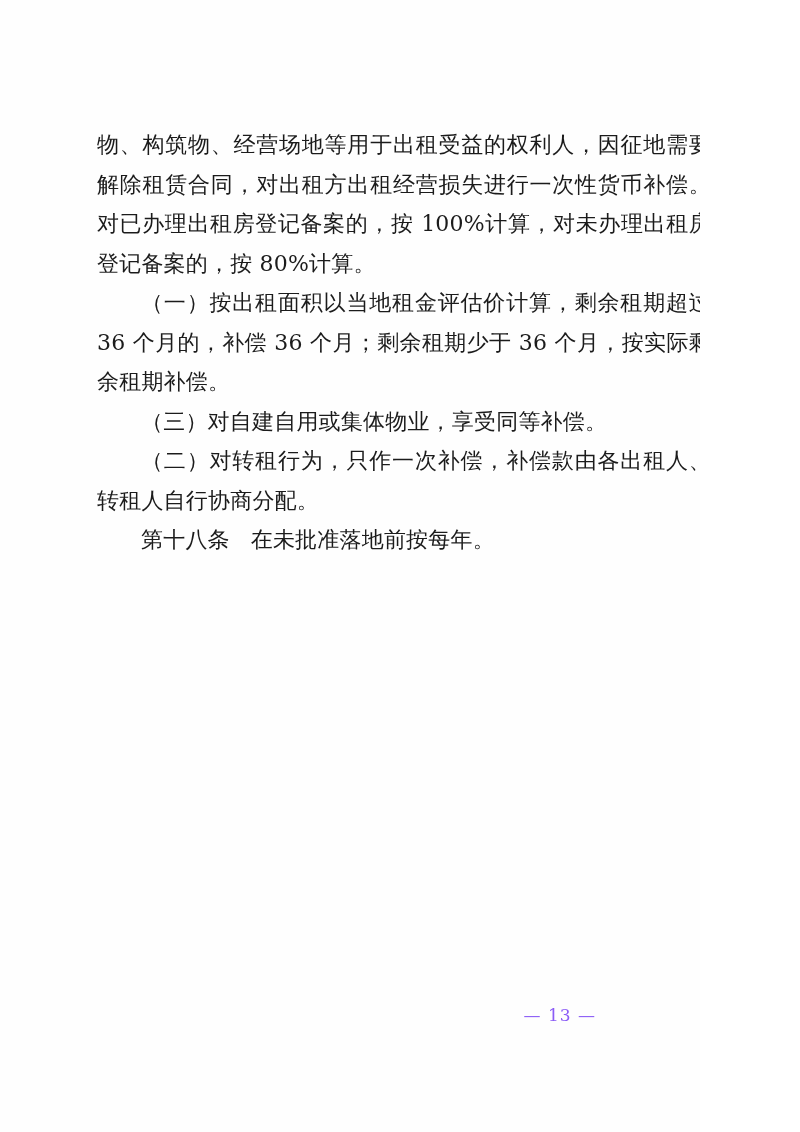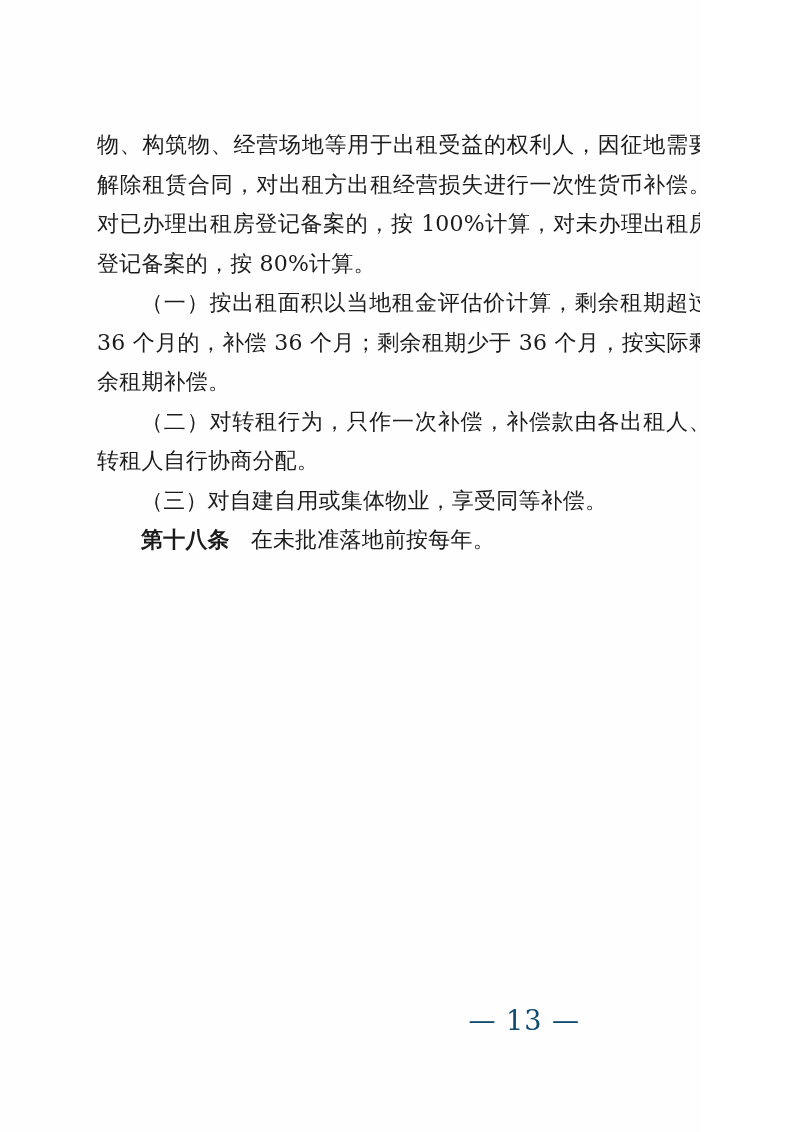--- a/index.html
+++ b/index.html
@@ -27,37 +27,37 @@
     text-justify: inter-character;
     letter-spacing: 0.2px;
   }
   .para {
     margin: 0;
   }
   .indent {
     text-indent: 2em;
   }
   .article-no {
-    font-weight: bold;
+    font-weight: normal;
     margin-right: 0.95em;
   }
   .footer {
     position: absolute;
     top: 1005px;
-    right: 120px;
-    font-size: 27px;
+    right: 104px;
+    font-size: 17px;
     letter-spacing: 1px;
-    color: #0c4a6e;
+    color: #8b5cf6;
   }
 </style>
 </head>
 <body>
 
 <div class="page">
   <div class="content">
     <p class="para">物、构筑物、经营场地等用于出租受益的权利人，因征地需要解除租赁合同，对出租方出租经营损失进行一次性货币补偿。对已办理出租房登记备案的，按 100%计算，对未办理出租房登记备案的，按 80%计算。</p>
     <p class="para indent">（一）按出租面积以当地租金评估价计算，剩余租期超过 36 个月的，补偿 36 个月；剩余租期少于 36 个月，按实际剩余租期补偿。</p>
+    <p class="para indent">（三）对自建自用或集体物业，享受同等补偿。</p>
     <p class="para indent">（二）对转租行为，只作一次补偿，补偿款由各出租人、转租人自行协商分配。</p>
-    <p class="para indent">（三）对自建自用或集体物业，享受同等补偿。</p>
     <p class="para indent"><span class="article-no">第十八条</span><span>在未批准落地前按每年。</span></p>
   </div>
   <div class="footer">— 13 —</div>
 </div>
 
 </body></html>

